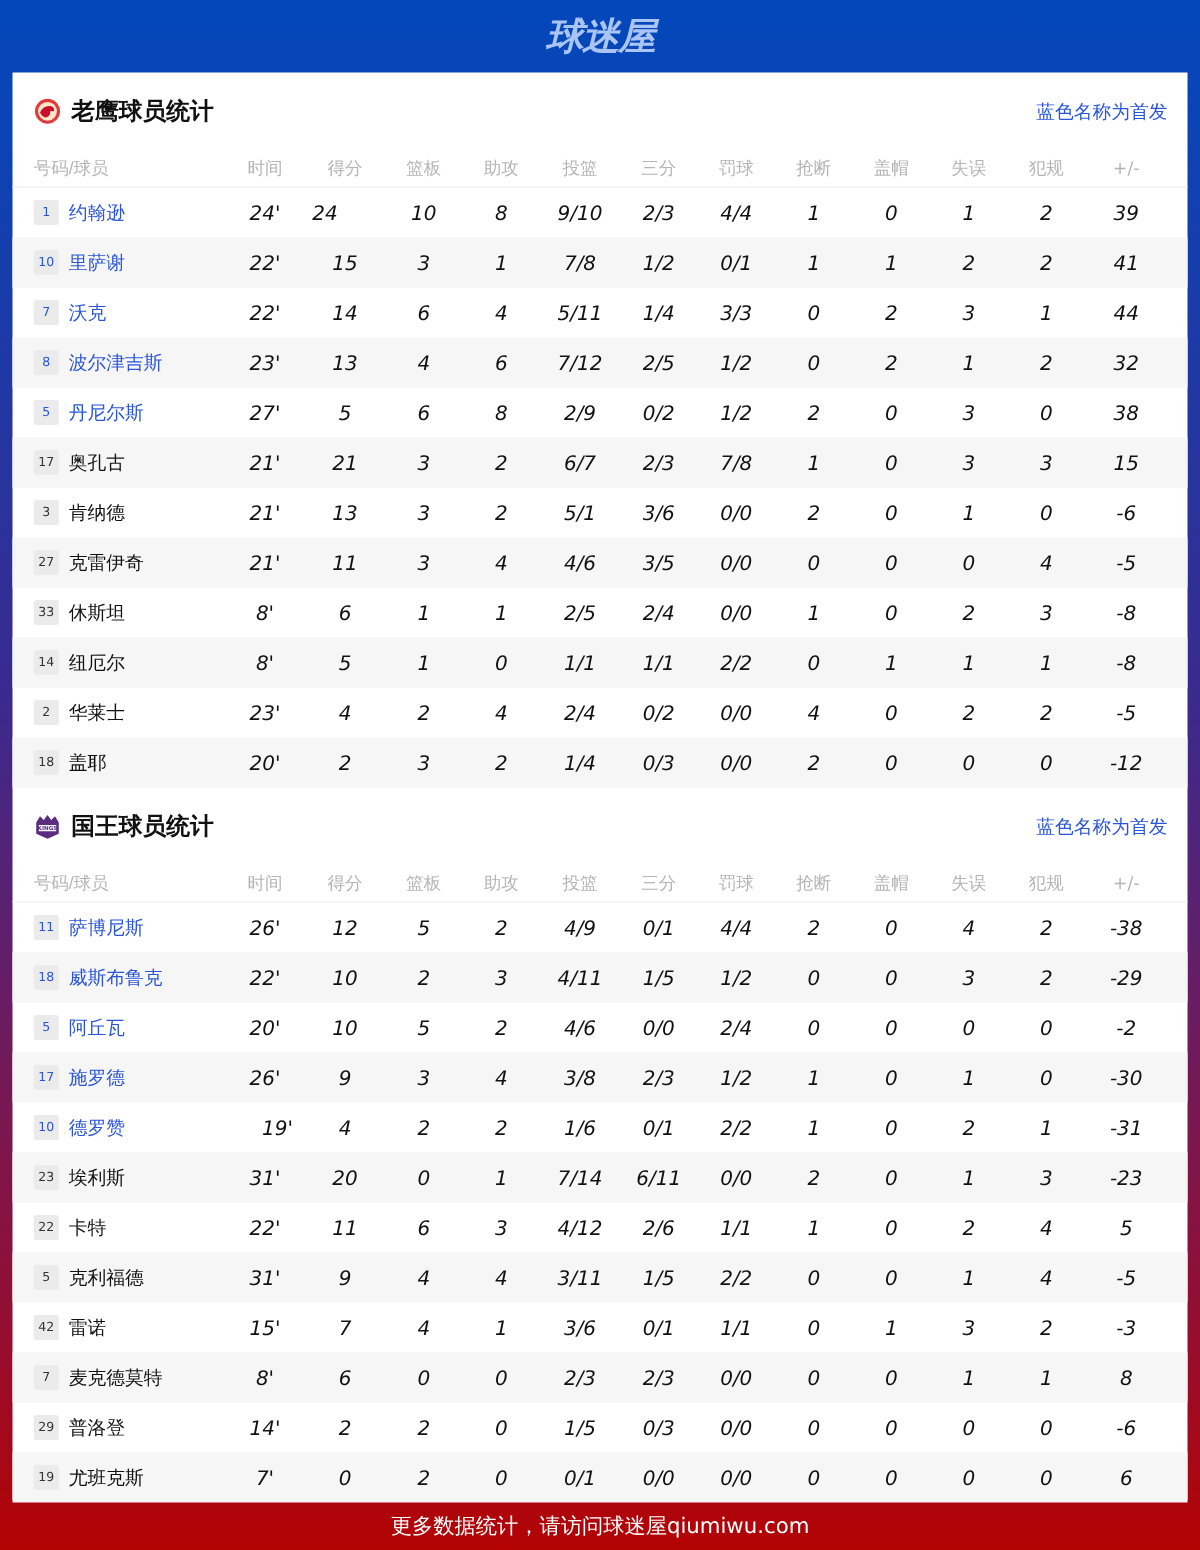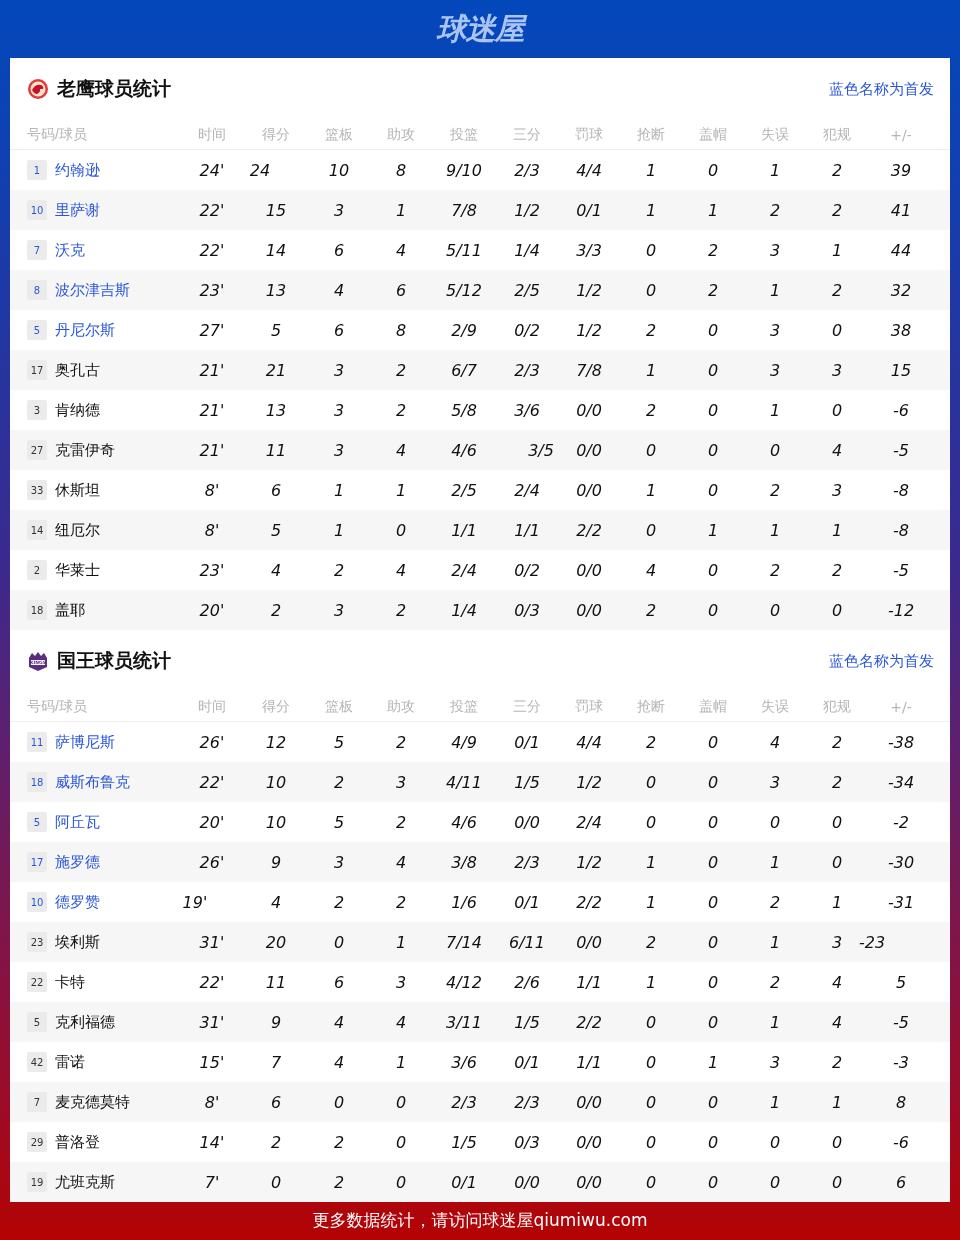--- a/index.html
+++ b/index.html
@@ -122,21 +122,21 @@
         </div>
         <div class="row alt" style="position: relative;">
           <div class="c-player">
             <span class="jersey st">8</span>
             <span class="pname st">波尔津吉斯</span>
           </div>
           <div class="c" style="position:absolute;left:178px;width:48px">23'</div>
           <div class="c" style="position:absolute;left:234px;width:64px">13</div>
           <div class="c" style="position:absolute;left:298px;width:62px">4</div>
           <div class="c" style="position:absolute;left:360px;width:62px">6</div>
-          <div class="c" style="position:absolute;left:422px;width:64px">5/12</div>
+          <div class="c" style="position:absolute;left:422px;width:64px">7/12</div>
           <div class="c" style="position:absolute;left:486px;width:62px">2/5</div>
           <div class="c" style="position:absolute;left:548px;width:62px">1/2</div>
           <div class="c" style="position:absolute;left:610px;width:62px">0</div>
           <div class="c" style="position:absolute;left:672px;width:62px">2</div>
           <div class="c" style="position:absolute;left:734px;width:62px">1</div>
           <div class="c" style="position:absolute;left:796px;width:62px">2</div>
           <div class="c" style="position:absolute;left:860px;width:62px">32</div>
         </div>
         <div class="row" style="position: relative;">
           <div class="c-player">
@@ -176,40 +176,40 @@
         </div>
         <div class="row" style="position: relative;">
           <div class="c-player">
             <span class="jersey">3</span>
             <span class="pname">肯纳德</span>
           </div>
           <div class="c" style="position:absolute;left:178px;width:48px">21'</div>
           <div class="c" style="position:absolute;left:234px;width:64px">13</div>
           <div class="c" style="position:absolute;left:298px;width:62px">3</div>
           <div class="c" style="position:absolute;left:360px;width:62px">2</div>
-          <div class="c" style="position:absolute;left:422px;width:64px">5/8</div>
+          <div class="c" style="position:absolute;left:422px;width:64px">5/1</div>
           <div class="c" style="position:absolute;left:486px;width:62px">3/6</div>
           <div class="c" style="position:absolute;left:548px;width:62px">0/0</div>
           <div class="c" style="position:absolute;left:610px;width:62px">2</div>
           <div class="c" style="position:absolute;left:672px;width:62px">0</div>
           <div class="c" style="position:absolute;left:734px;width:62px">1</div>
           <div class="c" style="position:absolute;left:796px;width:62px">0</div>
           <div class="c" style="position:absolute;left:860px;width:62px">-6</div>
         </div>
         <div class="row alt" style="position: relative;">
           <div class="c-player">
             <span class="jersey">27</span>
             <span class="pname">克雷伊奇</span>
           </div>
           <div class="c" style="position:absolute;left:178px;width:48px">21'</div>
           <div class="c" style="position:absolute;left:234px;width:64px">11</div>
           <div class="c" style="position:absolute;left:298px;width:62px">3</div>
           <div class="c" style="position:absolute;left:360px;width:62px">4</div>
           <div class="c" style="position:absolute;left:422px;width:64px">4/6</div>
-          <div class="c" style="position:absolute;left:500px;width:62px">3/5</div>
+          <div class="c" style="position:absolute;left:486px;width:62px">3/5</div>
           <div class="c" style="position:absolute;left:548px;width:62px">0/0</div>
           <div class="c" style="position:absolute;left:610px;width:62px">0</div>
           <div class="c" style="position:absolute;left:672px;width:62px">0</div>
           <div class="c" style="position:absolute;left:734px;width:62px">0</div>
           <div class="c" style="position:absolute;left:796px;width:62px">4</div>
           <div class="c" style="position:absolute;left:860px;width:62px">-5</div>
         </div>
         <div class="row" style="position: relative;">
           <div class="c-player">
             <span class="jersey">33</span>
@@ -337,21 +337,21 @@
           <div class="c" style="position:absolute;left:234px;width:64px">10</div>
           <div class="c" style="position:absolute;left:298px;width:62px">2</div>
           <div class="c" style="position:absolute;left:360px;width:62px">3</div>
           <div class="c" style="position:absolute;left:422px;width:64px">4/11</div>
           <div class="c" style="position:absolute;left:486px;width:62px">1/5</div>
           <div class="c" style="position:absolute;left:548px;width:62px">1/2</div>
           <div class="c" style="position:absolute;left:610px;width:62px">0</div>
           <div class="c" style="position:absolute;left:672px;width:62px">0</div>
           <div class="c" style="position:absolute;left:734px;width:62px">3</div>
           <div class="c" style="position:absolute;left:796px;width:62px">2</div>
-          <div class="c" style="position:absolute;left:860px;width:62px">-34</div>
+          <div class="c" style="position:absolute;left:860px;width:62px">-29</div>
         </div>
         <div class="row" style="position: relative;">
           <div class="c-player">
             <span class="jersey st">5</span>
             <span class="pname st">阿丘瓦</span>
           </div>
           <div class="c" style="position:absolute;left:178px;width:48px">20'</div>
           <div class="c" style="position:absolute;left:234px;width:64px">10</div>
           <div class="c" style="position:absolute;left:298px;width:62px">5</div>
           <div class="c" style="position:absolute;left:360px;width:62px">2</div>
@@ -380,21 +380,21 @@
           <div class="c" style="position:absolute;left:672px;width:62px">0</div>
           <div class="c" style="position:absolute;left:734px;width:62px">1</div>
           <div class="c" style="position:absolute;left:796px;width:62px">0</div>
           <div class="c" style="position:absolute;left:860px;width:62px">-30</div>
         </div>
         <div class="row" style="position: relative;">
           <div class="c-player">
             <span class="jersey st">10</span>
             <span class="pname st">德罗赞</span>
           </div>
-          <div class="c" style="position:absolute;left:161px;width:48px">19'</div>
+          <div class="c" style="position:absolute;left:188px;width:48px">19'</div>
           <div class="c" style="position:absolute;left:234px;width:64px">4</div>
           <div class="c" style="position:absolute;left:298px;width:62px">2</div>
           <div class="c" style="position:absolute;left:360px;width:62px">2</div>
           <div class="c" style="position:absolute;left:422px;width:64px">1/6</div>
           <div class="c" style="position:absolute;left:486px;width:62px">0/1</div>
           <div class="c" style="position:absolute;left:548px;width:62px">2/2</div>
           <div class="c" style="position:absolute;left:610px;width:62px">1</div>
           <div class="c" style="position:absolute;left:672px;width:62px">0</div>
           <div class="c" style="position:absolute;left:734px;width:62px">2</div>
           <div class="c" style="position:absolute;left:796px;width:62px">1</div>
@@ -409,21 +409,21 @@
           <div class="c" style="position:absolute;left:234px;width:64px">20</div>
           <div class="c" style="position:absolute;left:298px;width:62px">0</div>
           <div class="c" style="position:absolute;left:360px;width:62px">1</div>
           <div class="c" style="position:absolute;left:422px;width:64px">7/14</div>
           <div class="c" style="position:absolute;left:486px;width:62px">6/11</div>
           <div class="c" style="position:absolute;left:548px;width:62px">0/0</div>
           <div class="c" style="position:absolute;left:610px;width:62px">2</div>
           <div class="c" style="position:absolute;left:672px;width:62px">0</div>
           <div class="c" style="position:absolute;left:734px;width:62px">1</div>
           <div class="c" style="position:absolute;left:796px;width:62px">3</div>
-          <div class="c" style="position:absolute;left:831px;width:62px">-23</div>
+          <div class="c" style="position:absolute;left:860px;width:62px">-23</div>
         </div>
         <div class="row" style="position: relative;">
           <div class="c-player">
             <span class="jersey">22</span>
             <span class="pname">卡特</span>
           </div>
           <div class="c" style="position:absolute;left:178px;width:48px">22'</div>
           <div class="c" style="position:absolute;left:234px;width:64px">11</div>
           <div class="c" style="position:absolute;left:298px;width:62px">6</div>
           <div class="c" style="position:absolute;left:360px;width:62px">3</div>

